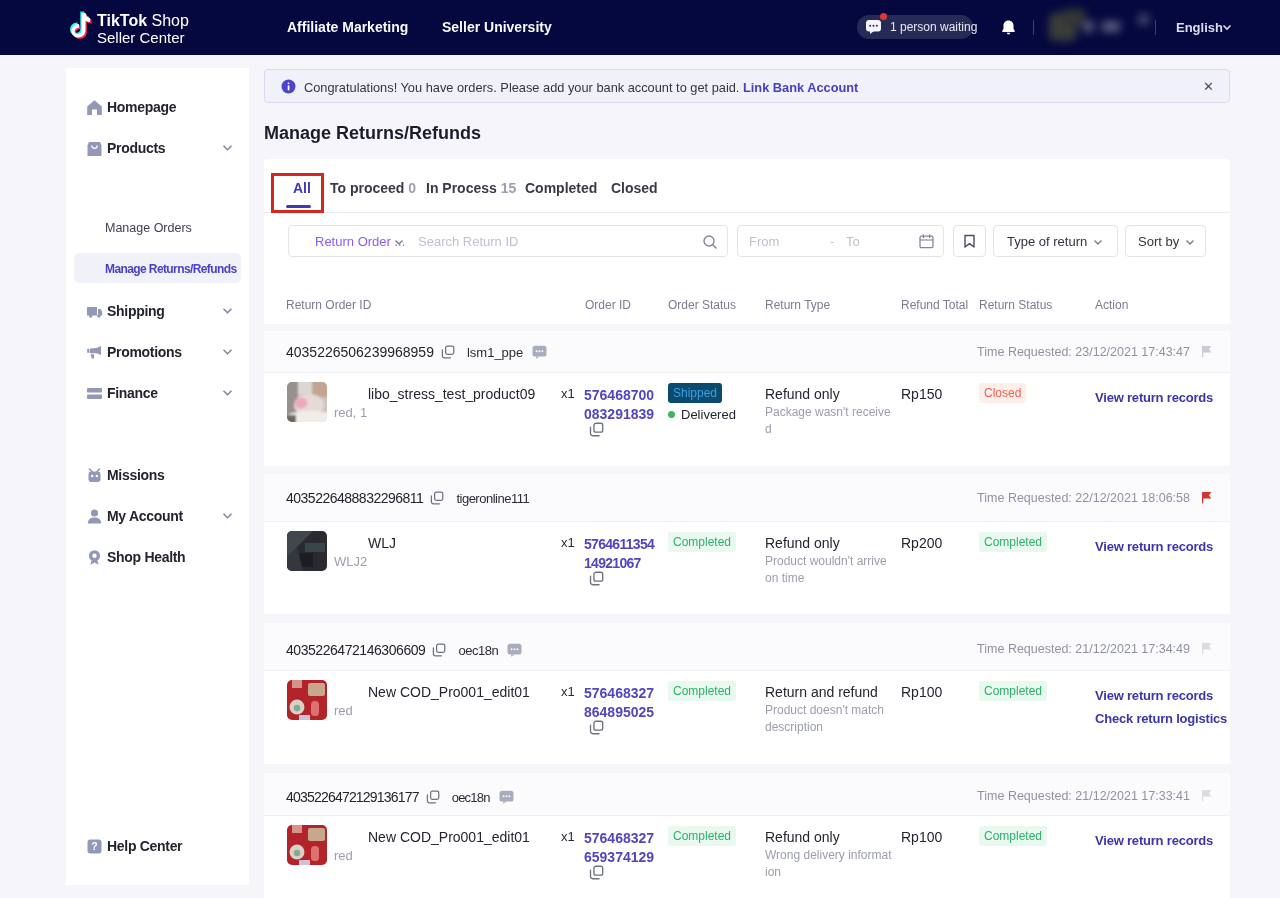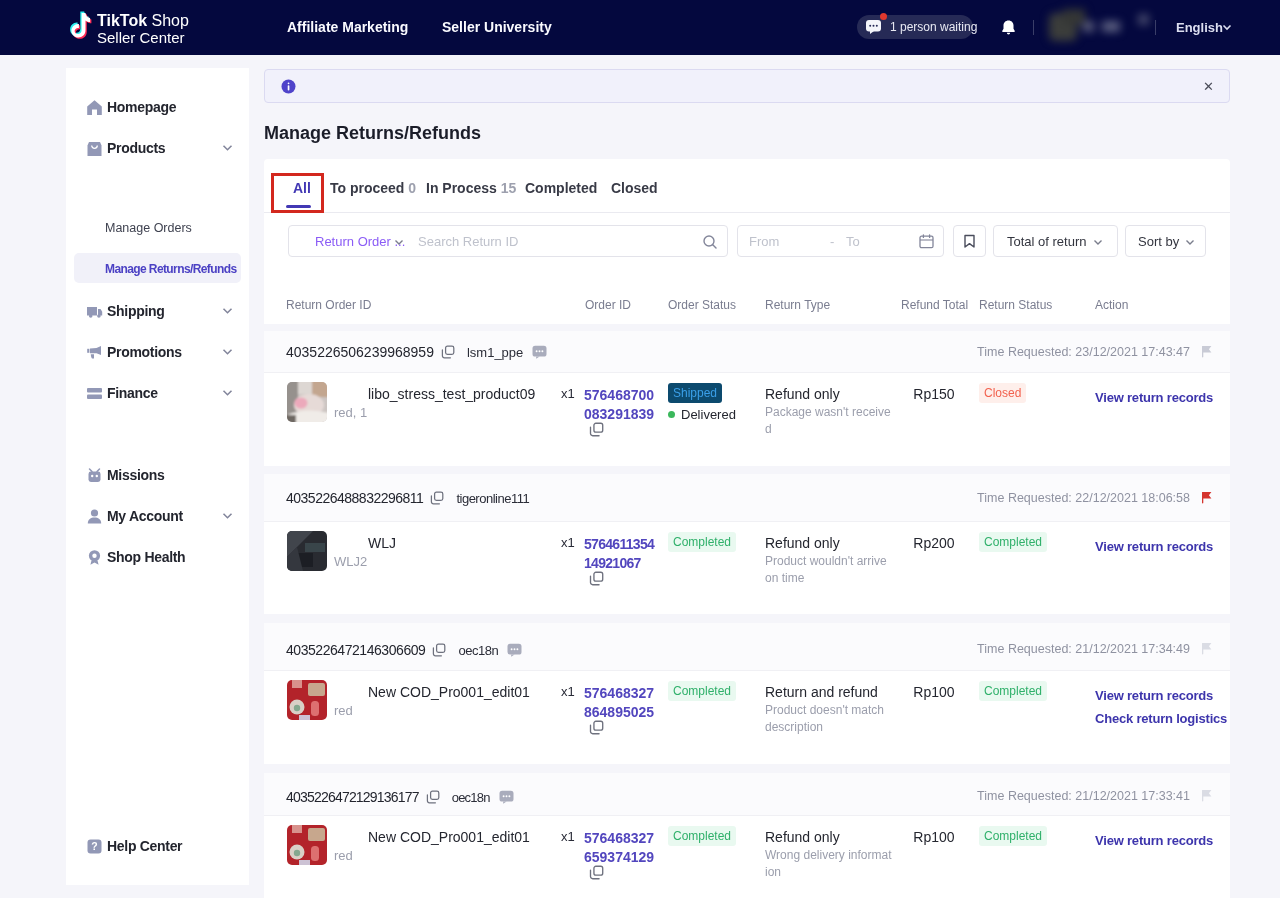--- a/index.html
+++ b/index.html
@@ -60,21 +60,21 @@
 .ocopy { position:absolute; left:325px; top:49px; }
 .pill { position:absolute; height:20px; line-height:20px; font-size:12px; border-radius:3px; padding:0 5px; white-space:nowrap; }
 .pill-blue { background:#0c4a6e; color:#3A9FE8; }
 .pill-green { background:#E9F9F0; color:#2FB06A; }
 .pill-red { background:#FEEFEB; color:#F2614E; }
 .opill { left:404px; top:10px; }
 .delivered { position:absolute; left:404px; top:34px; font-size:13px; color:#24262F; }
 .dot { display:inline-block; width:7px; height:7px; border-radius:50%; background:#3BB85C; vertical-align:1px; margin-right:6px; }
 .rtype { position:absolute; left:501px; top:13px; font-size:14px; color:#24262F; white-space:nowrap; }
 .rsub { position:absolute; left:501px; top:31px; font-size:12px; color:#9B9EAC; line-height:17px; width:128px; }
-.refund { position:absolute; left:637px; top:13px; width:66px; text-align:center; font-size:14px; color:#24262F; }
+.refund { position:absolute; left:637px; top:13px; width:66px; text-align:left; font-size:14px; color:#24262F; }
 .spill { left:715px; top:10px; }
 .action { position:absolute; left:831px; top:13px; font-size:13px; letter-spacing:-0.2px; font-weight:bold; color:#3D35AC; line-height:23px; white-space:nowrap; }
 </style>
 </head>
 <body>
 
 <div id="header">
   <svg style="position:absolute;left:66px;top:10px;" width="27" height="31" viewBox="0 0 27 31">
       <path d="M13.1 0 L17 0 C17.3 2.6 19 4.7 21.6 5.2 L21.6 9.1 C19.9 9.05 18.3 8.5 17 7.5 L17 17.2 C17 21.9 13.6 24.6 9.9 24.6 C6 24.6 2.9 21.6 2.9 17.8 C2.9 14 6 11.1 9.6 11 L10.4 11 L10.4 15.1 C10.1 15 9.8 15 9.5 15 C7.7 15 6.1 16.4 6.1 18.1 C6.1 19.9 7.6 21.1 9.4 21.1 C11.5 21.1 13.1 19.6 13.1 17.1 Z" fill="#2AF0EE" transform="translate(1.2,1.6)"></path>
       <path d="M13.1 0 L17 0 C17.3 2.6 19 4.7 21.6 5.2 L21.6 9.1 C19.9 9.05 18.3 8.5 17 7.5 L17 17.2 C17 21.9 13.6 24.6 9.9 24.6 C6 24.6 2.9 21.6 2.9 17.8 C2.9 14 6 11.1 9.6 11 L10.4 11 L10.4 15.1 C10.1 15 9.8 15 9.5 15 C7.7 15 6.1 16.4 6.1 18.1 C6.1 19.9 7.6 21.1 9.4 21.1 C11.5 21.1 13.1 19.6 13.1 17.1 Z" fill="#FE2C55" transform="translate(3.8,4.2)"></path>
@@ -204,20 +204,21 @@
     <div class="lb">Help Center</div>
   </div>
 </div>
 
 <div id="banner">
   <svg style="position:absolute;left:16px;top:9px;" width="15" height="15" viewBox="0 0 15 15">
     <circle cx="7.5" cy="7.5" r="7" fill="#4F43CA"></circle>
     <rect x="6.7" y="3.4" width="1.7" height="1.8" rx="0.8" fill="#fff"></rect>
     <rect x="6.7" y="6.3" width="1.7" height="5.3" rx="0.8" fill="#fff"></rect>
   </svg>
+  <div class="btxt">Congratulations! You have orders. Please add your bank account to get paid. <span class="blink">Link Bank Account</span></div>
   <div class="bclose">✕</div>
 </div>
 <div id="title">Manage Returns/Refunds</div>
 
 <div id="card1">
   <div class="tab" style="left:29px;color:#4238B4;">All</div>
   <div id="tab-underline"></div>
   <div class="tab" style="left:66px;">To proceed <span class="cnt">0</span></div>
   <div class="tab" style="left:162px;">In Process <span class="cnt">15</span></div>
   <div class="tab" style="left:261px;">Completed</div>
@@ -245,21 +246,21 @@
         <path d="M1 6 L14 6" stroke="#83869A" stroke-width="1.1"></path>
         <path d="M4.4 0.8 L4.4 3.4 M10.6 0.8 L10.6 3.4" stroke="#83869A" stroke-width="1.3" stroke-linecap="round"></path>
       </svg>
   </div>
   <div class="fbox" style="left:689px; width:33px;">
     <svg style="position:absolute;left:9px;top:8px;" width="13" height="15" viewBox="0 0 13 15">
         <path d="M2 1.5 L11 1.5 L11 13 L6.5 9.6 L2 13 Z" fill="none" stroke="#4A4D5C" stroke-width="1.4" stroke-linejoin="round"></path>
       </svg>
   </div>
   <div class="fbox" style="left:729px; width:125px;">
-    <div class="ftxt" style="left:13px;">Total of return</div>
+    <div class="ftxt" style="left:13px;">Type of return</div>
     <svg style="position:absolute;left:99px;top:13px;" width="10" height="7" viewBox="0 0 10 7">
         <path d="M1.5 1.5 L5 5 L8.5 1.5" fill="none" stroke="#7A7D8C" stroke-width="1.4"></path>
       </svg>
   </div>
   <div class="fbox" style="left:861px; width:81px;">
     <div class="ftxt" style="left:12px;">Sort by</div>
     <svg style="position:absolute;left:59px;top:13px;" width="10" height="7" viewBox="0 0 10 7">
         <path d="M1.5 1.5 L5 5 L8.5 1.5" fill="none" stroke="#7A7D8C" stroke-width="1.4"></path>
       </svg>
   </div>

